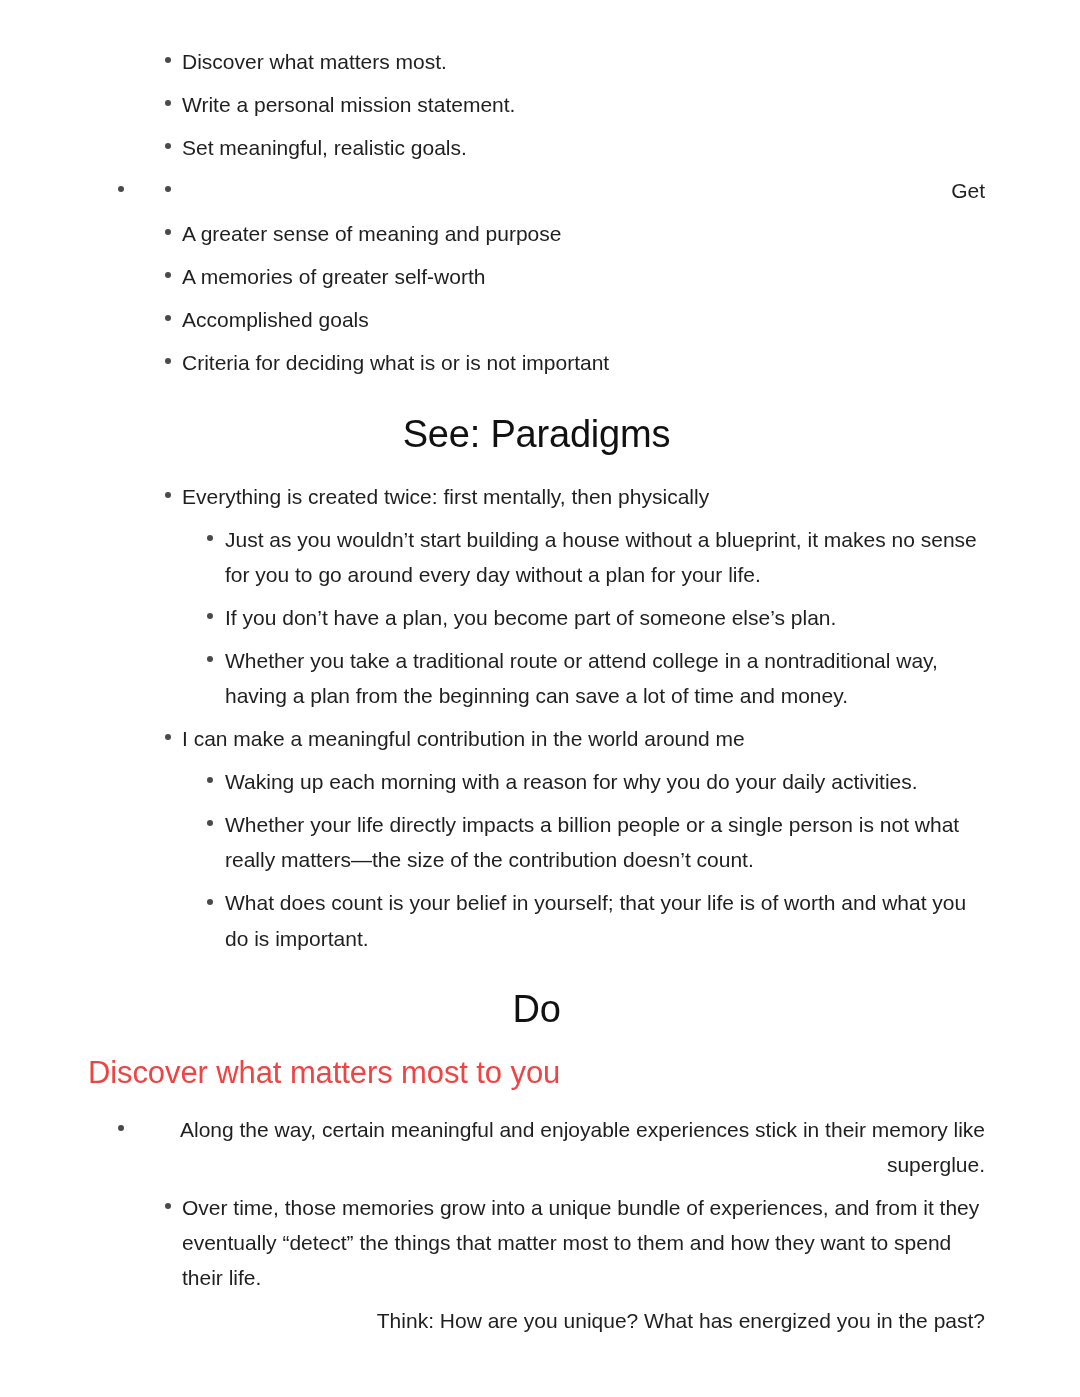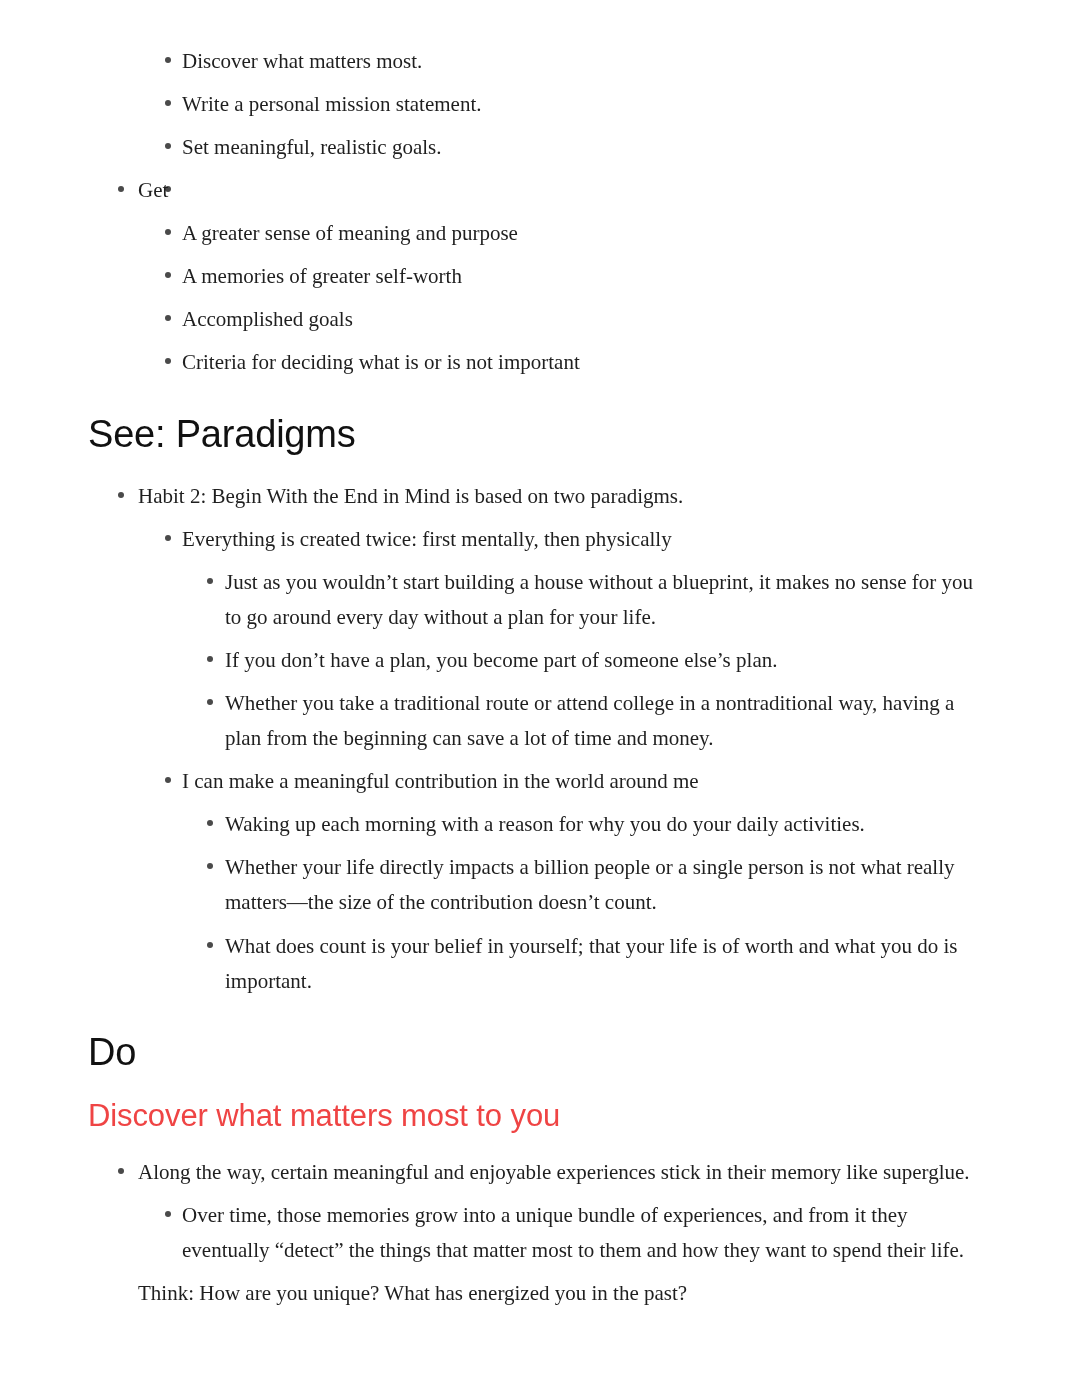--- a/index.html
+++ b/index.html
@@ -24,39 +24,39 @@
   }
 
   
   h1.doc-h1 {
     font-size: 38px;
     font-weight: 400;
     line-height: 1.22;
     letter-spacing: -0.2px;
     color: #111111;
     margin: 30px 0 22px 0;
+    text-align: center;
   }
   h2.doc-h2 {
     font-size: 31px;
     font-weight: 400;
     line-height: 1.22;
     letter-spacing: -0.1px;
     color: #ef4444;
     margin: 22px 0 20px 0;
   }
   .h1-see   { margin-top: 28px; margin-bottom: 24px; }
   .h1-do    { margin-top: 38px; margin-bottom: 18px; }
   .h2-disc  { margin-top: 18px; margin-bottom: 22px; }
 
   
   ul.doc-list {
     list-style: none;
     margin: 0;
     padding: 0;
-    font-family: Liberation Serif, serif;
   }
   ul.doc-list li.doc-item {
     position: relative;
     font-size: 21px;
     line-height: 1.67;
     color: #1f1f1f;
     margin: 0 0 8px 0;
   }
   ul.doc-list li.doc-item:last-child { margin-bottom: 0; }
 
@@ -64,21 +64,21 @@
     position: absolute;
     top: 0.62em;
     width: 6px;
     height: 6px;
     border-radius: 50%;
     background: #4a4a4a;
   }
   li.doc-item > .item-text { display: block; }
 
   
-  .lvl1               { padding-left: 50px; }
+  .lvl1               { padding-left: 50px; text-align: right; }
   .lvl1 > .bullet     { left: 30px; }
   
   .lvl2               { padding-left: 94px; }
   .lvl2 > .bullet     { left: 77px; }
   
   .lvl3               { padding-left: 137px; }
   .lvl3 > .bullet     { left: 119px; }
 </style>
 </head>
 <body>
@@ -119,24 +119,20 @@
     </li>
     <li class="doc-item lvl2">
       <span class="bullet"></span>
       <span class="item-text">Criteria for deciding what is or is not important</span>
     </li>
   </ul>
 
   <h1 class="doc-h1 h1-see">See: Paradigms</h1>
 
   <ul class="doc-list">
-    <li class="doc-item lvl1">
-      <span class="bullet"></span>
-      <span class="item-text">Habit 2: Begin With the End in Mind is based on two paradigms.</span>
-    </li>
     <li class="doc-item lvl2">
       <span class="bullet"></span>
       <span class="item-text">Everything is created twice: first mentally, then physically</span>
     </li>
     <li class="doc-item lvl3">
       <span class="bullet"></span>
       <span class="item-text">Just as you wouldn’t start building a house without a blueprint, it makes no sense for you to go around every day without a plan for your life.</span>
     </li>
     <li class="doc-item lvl3">
       <span class="bullet"></span>

